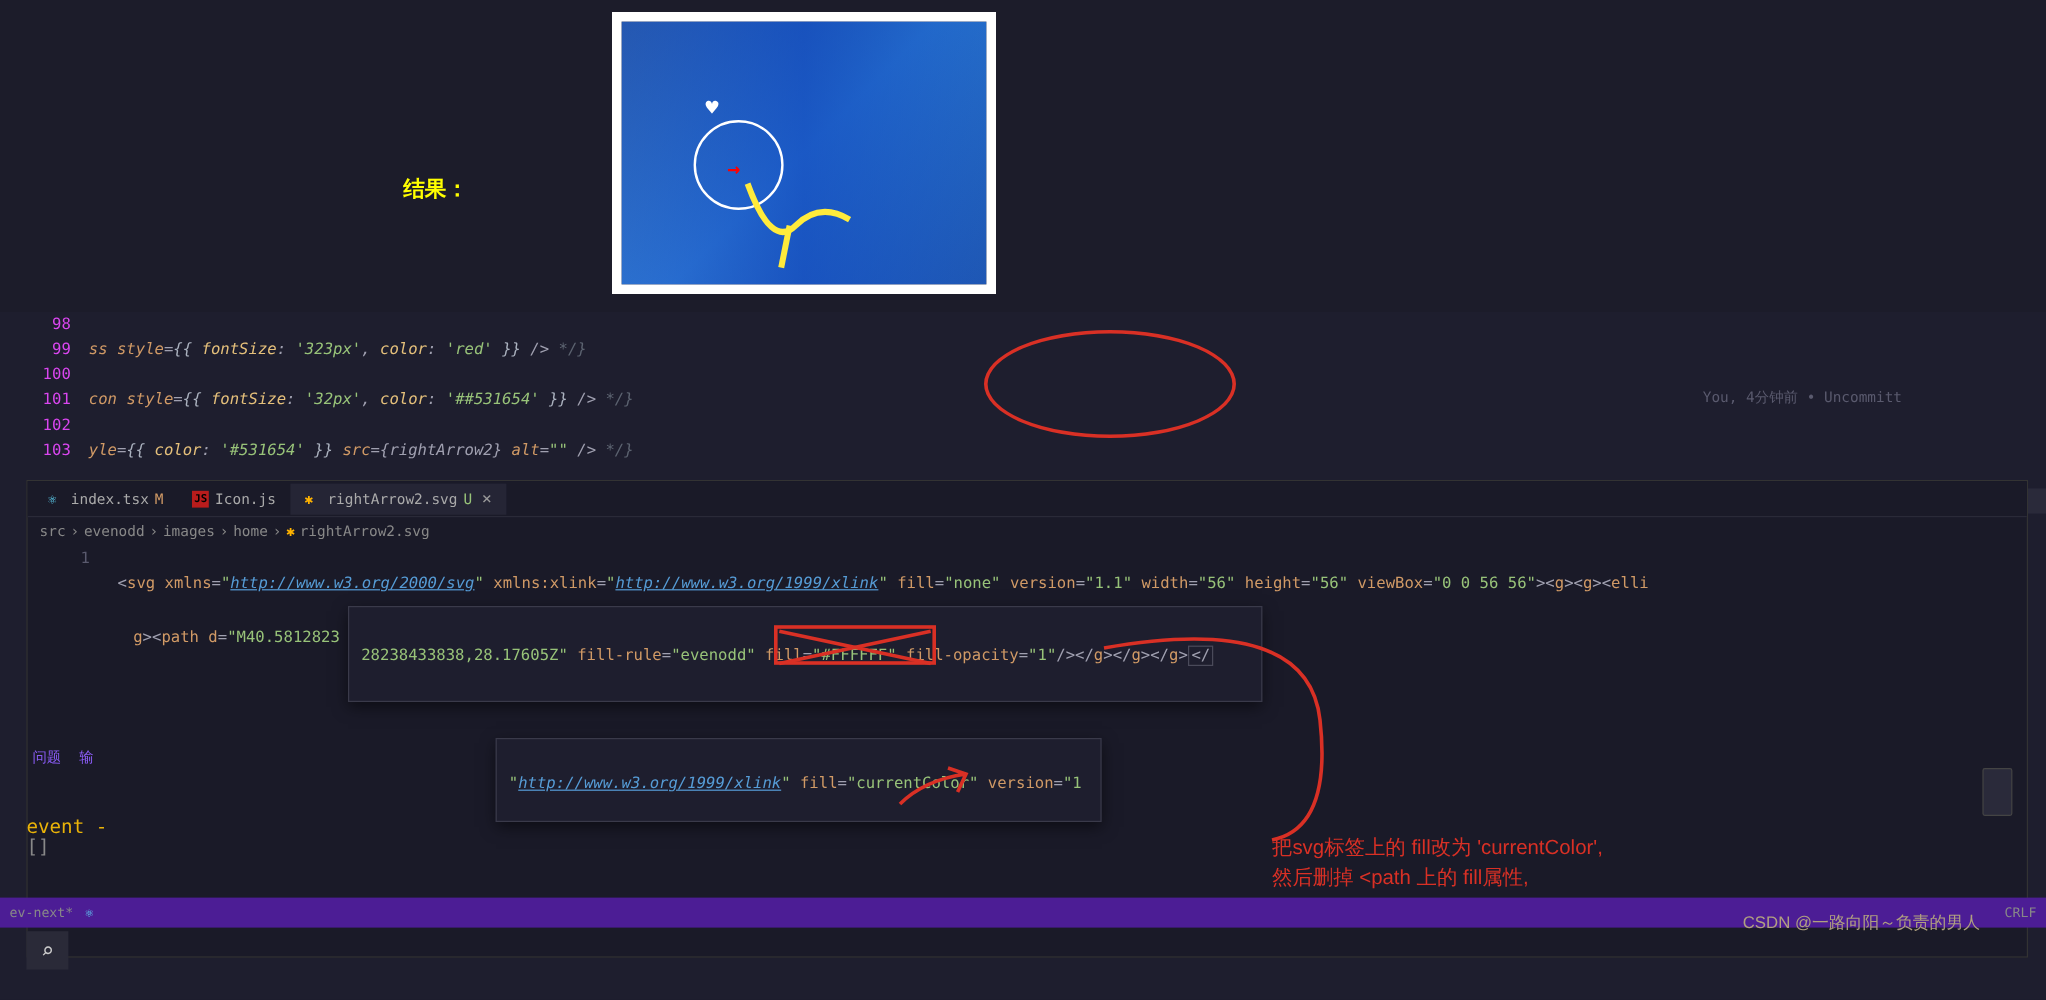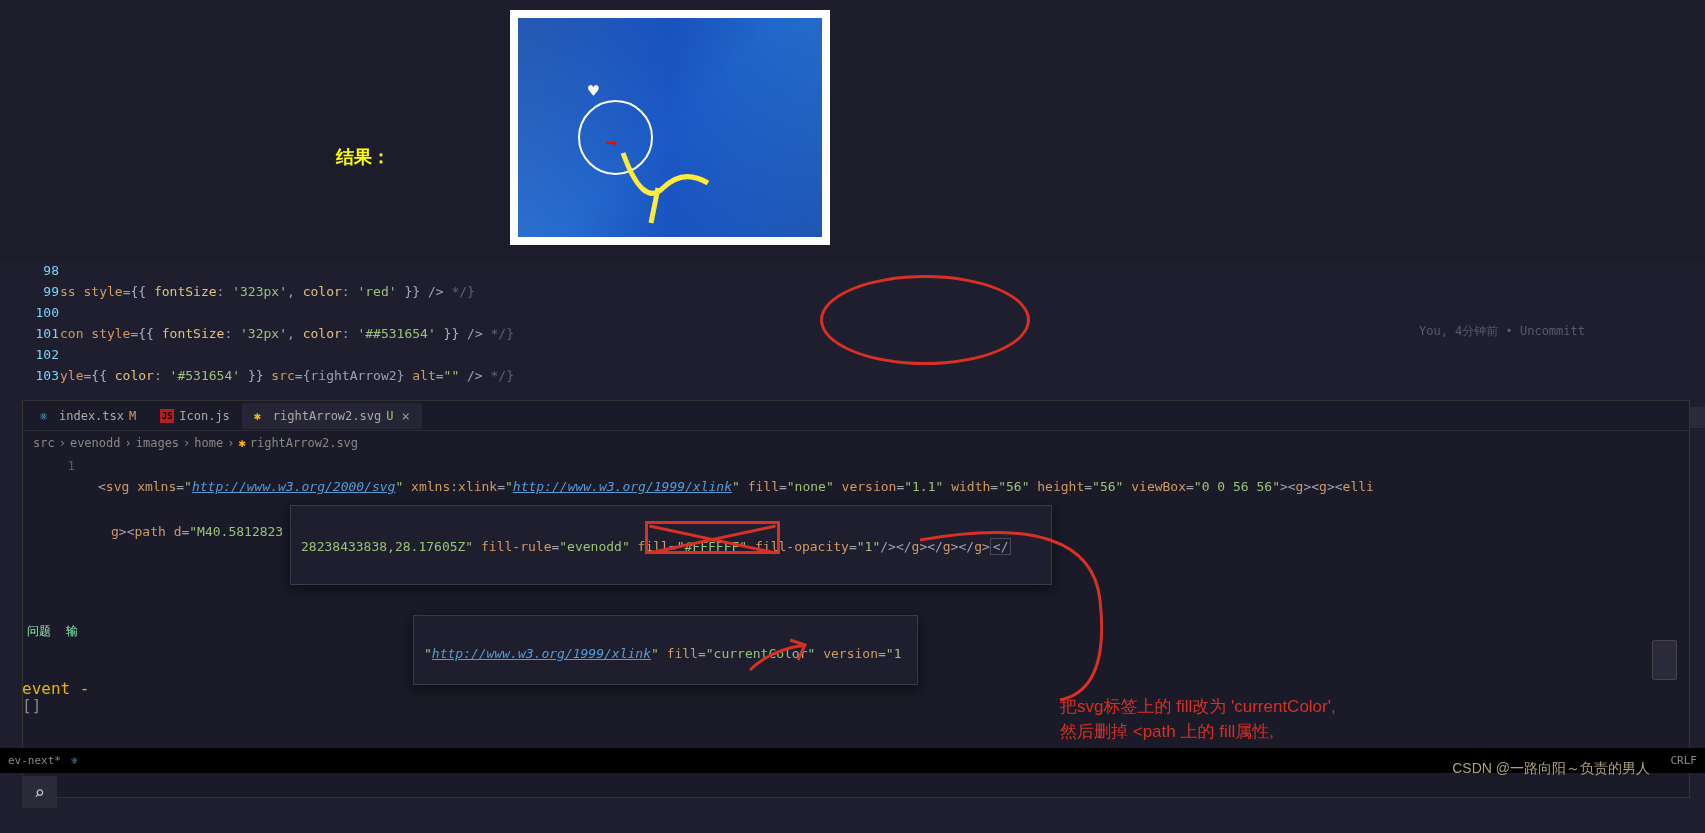--- a/index.html
+++ b/index.html
@@ -6,23 +6,23 @@
 body{background:#1e1e2e;color:#ccc;font-size:13px;width:1705px;height:833px;overflow:hidden;position:relative;}
 .top-area{height:260px;position:relative;background:#1c1c2a;}
 .result-label{position:absolute;left:336px;top:145px;color:#ffff00;font-size:18px;font-weight:bold;}
 .preview-img{position:absolute;left:510px;top:10px;width:320px;height:235px;background:linear-gradient(135deg,#0a3d8f,#1565c0,#0d47a1);border:8px solid #fff;}
 .preview-img::before{content:"";position:absolute;inset:0;background:linear-gradient(90deg,rgba(100,150,255,0.3),rgba(30,80,200,0.6),rgba(100,150,255,0.2));}
 .heart{position:absolute;left:70px;top:62px;color:#fff;font-size:18px;}
 .circle{position:absolute;left:60px;top:82px;width:75px;height:75px;border:2px solid #fff;border-radius:50%;}
 .arrow-red{position:absolute;left:88px;top:113px;color:red;font-size:18px;font-weight:bold;}
 .yellow-scribble{position:absolute;left:85px;top:130px;pointer-events:none;}
 .upper-editor{position:absolute;left:22px;top:260px;right:0;}
-.gutter-u{position:absolute;left:0;width:45px;text-align:right;color:#7dd3fc;font-size:13px;line-height:21px;}
+.gutter-u{position:absolute;left:0;width:45px;text-align:right;color:#d946ef;font-size:13px;line-height:21px;}
 .gutter-u div{padding-right:8px;}
-.code-u{margin-left:38px;font-size:13px;line-height:21px;white-space:pre;color:#a0a0b0;}
+.code-u{margin-left:52px;font-size:13px;line-height:21px;white-space:pre;color:#a0a0b0;font-style:italic;}
 .hl-line{background:#2a2a3a;display:inline-block;width:100%;}
 .blame{position:absolute;right:120px;top:63px;color:#5a5a6e;font-size:12px;}
 .red-circle{position:absolute;left:820px;top:275px;width:210px;height:90px;border:3px solid #d93025;border-radius:50%;pointer-events:none;}
 .lower-panel{position:absolute;left:22px;top:400px;right:15px;bottom:35px;background:#1a1a28;border:1px solid #333;}
 .tabs-row{display:flex;background:#1a1a28;border-bottom:1px solid #2a2a38;height:30px;align-items:center;padding-left:5px;}
 .tab{padding:5px 12px;display:flex;align-items:center;gap:5px;color:#aaa;font-size:12px;cursor:pointer;}
 .tab.active{background:#252535;}
 .tab-icon{width:14px;height:14px;display:inline-block;}
 .tab-close{color:#999;margin-left:3px;font-size:14px;}
 .breadcrumb{padding:5px 10px;color:#888;font-size:12px;display:flex;align-items:center;gap:4px;}
@@ -33,24 +33,24 @@
 .hover-box1{position:absolute;left:290px;top:505px;width:762px;height:80px;background:#1e1e2e;border:1px solid #3a3a4a;box-shadow:0 4px 12px rgba(0,0,0,0.5);z-index:5;padding:18px 10px;font-size:13px;white-space:pre;color:#a0a0b0;}
 .hover-box2{position:absolute;left:413px;top:615px;width:505px;height:70px;background:#1e1e2e;border:1px solid #3a3a4a;box-shadow:0 4px 12px rgba(0,0,0,0.5);z-index:5;padding:15px 10px;font-size:13px;white-space:pre;color:#a0a0b0;}
 .red-x-box{position:absolute;left:645px;top:521px;width:135px;height:33px;border:3px solid #d93025;z-index:10;pointer-events:none;}
 .red-x-box::before,.red-x-box::after{content:"";position:absolute;left:0;top:50%;width:100%;height:3px;background:#d93025;}
 .red-x-box::before{transform:rotate(12deg);}
 .red-x-box::after{transform:rotate(-12deg);}
 .red-annotation1{position:absolute;left:1060px;top:695px;color:#d93025;font-size:17px;font-family:sans-serif;}
 .red-annotation2{position:absolute;left:1060px;top:720px;color:#d93025;font-size:17px;font-family:sans-serif;}
 .watermark{position:absolute;right:55px;bottom:55px;color:#b0a080;font-size:14px;font-family:sans-serif;z-index:20;}
 .red-curve{position:absolute;left:740px;top:480px;pointer-events:none;z-index:8;}
-.bottom-tabs{position:absolute;left:22px;top:618px;display:flex;gap:15px;color:#86efac;font-size:12px;padding:5px;}
+.bottom-tabs{position:absolute;left:22px;top:618px;display:flex;gap:15px;color:#8b5cf6;font-size:12px;padding:5px;}
 .bottom-status{position:absolute;left:22px;bottom:135px;color:#eab308;font-size:16px;}
 .bottom-status2{position:absolute;left:22px;bottom:118px;color:#888;font-size:16px;}
-.footer-bar{position:absolute;left:0;bottom:60px;right:0;height:25px;background:#000000;color:#888;font-size:11px;display:flex;align-items:center;padding:0 8px;}
+.footer-bar{position:absolute;left:0;bottom:60px;right:0;height:25px;background:#4c1d95;color:#888;font-size:11px;display:flex;align-items:center;padding:0 8px;}
 .footer-bar .right{margin-left:auto;display:flex;gap:10px;}
 .search-btn{position:absolute;left:22px;bottom:25px;width:35px;height:32px;background:#2a2a38;display:flex;align-items:center;justify-content:center;color:#ccc;font-size:18px;}
 .c-tag{color:#d19a66;}
 .c-attr{color:#d19a66;}
 .c-str{color:#98c379;}
 .c-link{color:#569cd6;text-decoration:underline;font-style:italic;}
 .c-op{color:#abb2bf;}
 .c-com{color:#5c6370;}
 .c-prop{color:#e5c07b;}
 .c-val{color:#56b6c2;}

